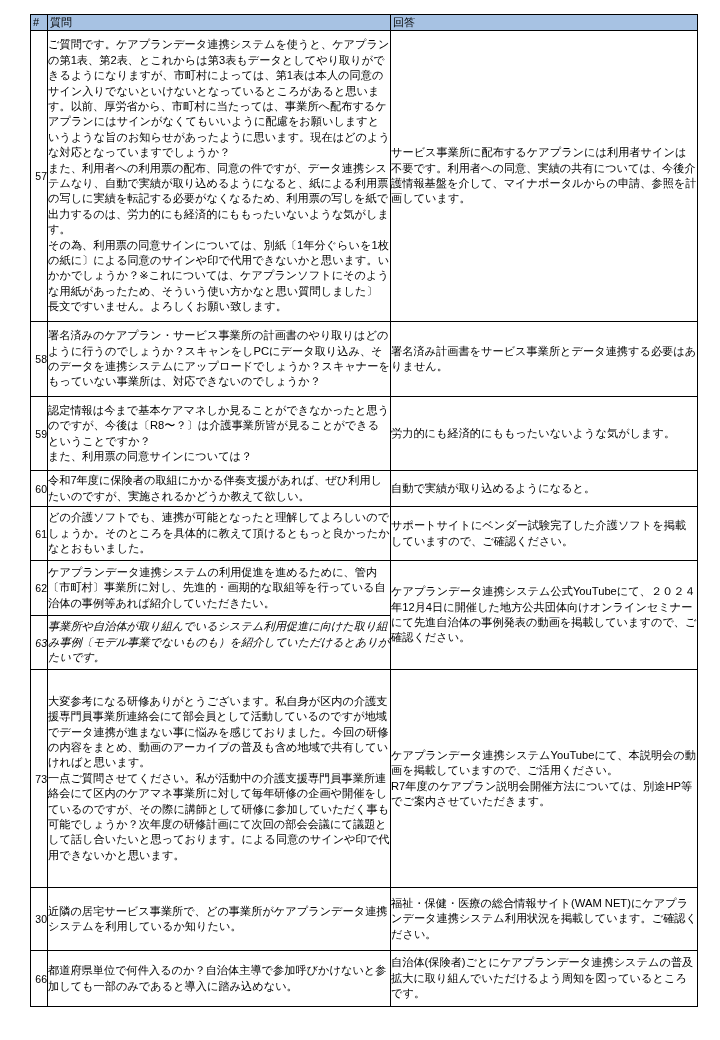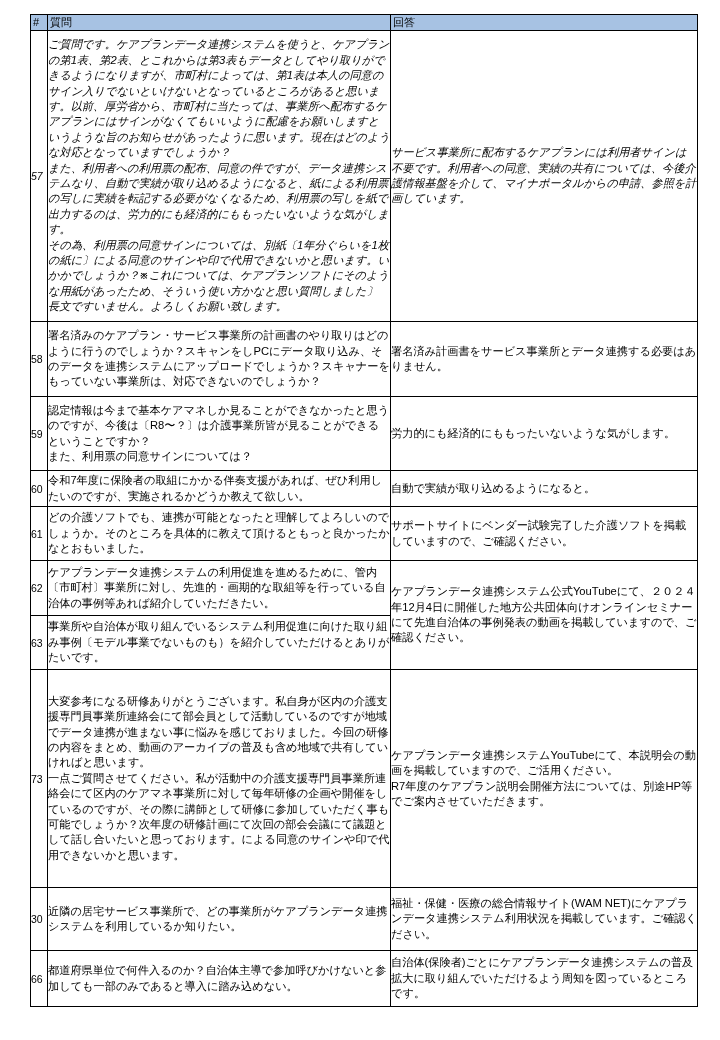--- a/index.html
+++ b/index.html
@@ -39,44 +39,45 @@
     height: 15px;
     font-weight: normal;
     font-size: 11px;
     text-align: left;
     color: #000;
     line-height: 13px;
   }
   thead th .hdr-pad { padding-left: 2px; }
 
   td.num {
+    text-align: right;
     font-size: 10.5px;
     padding-right: 1px;
     color: #000;
     white-space: nowrap;
   }
   td.qcell, td.acell {
     font-size: 11.2px;
     line-height: 15.4px;
     color: #000;
     padding: 1px 2px 1px 3px;
     word-break: break-all;
     overflow-wrap: anywhere;
   }
   td.qcell p, td.acell p {
     margin: 0;
   }
   
-  tr.r57 td { height: 290px; font-style: italic; }
+  tr.r57 td { height: 290px; }
   tr.r58 td { height: 74px; }
   tr.r59 td { height: 73px; }
   tr.r60 td { height: 35px; }
   tr.r61 td { height: 53px; }
   tr.r62 td { height: 54px; }
-  tr.r63 td { height: 53px; }
+  tr.r63 td { height: 53px; font-style: italic; }
   tr.r64 td { height: 217px; }
   tr.r65 td { height: 62px; }
   tr.r66 td { height: 55px; }
 </style>
 </head>
 <body>
 
 <div id="sheet">
   <table class="qa">
     <colgroup>

